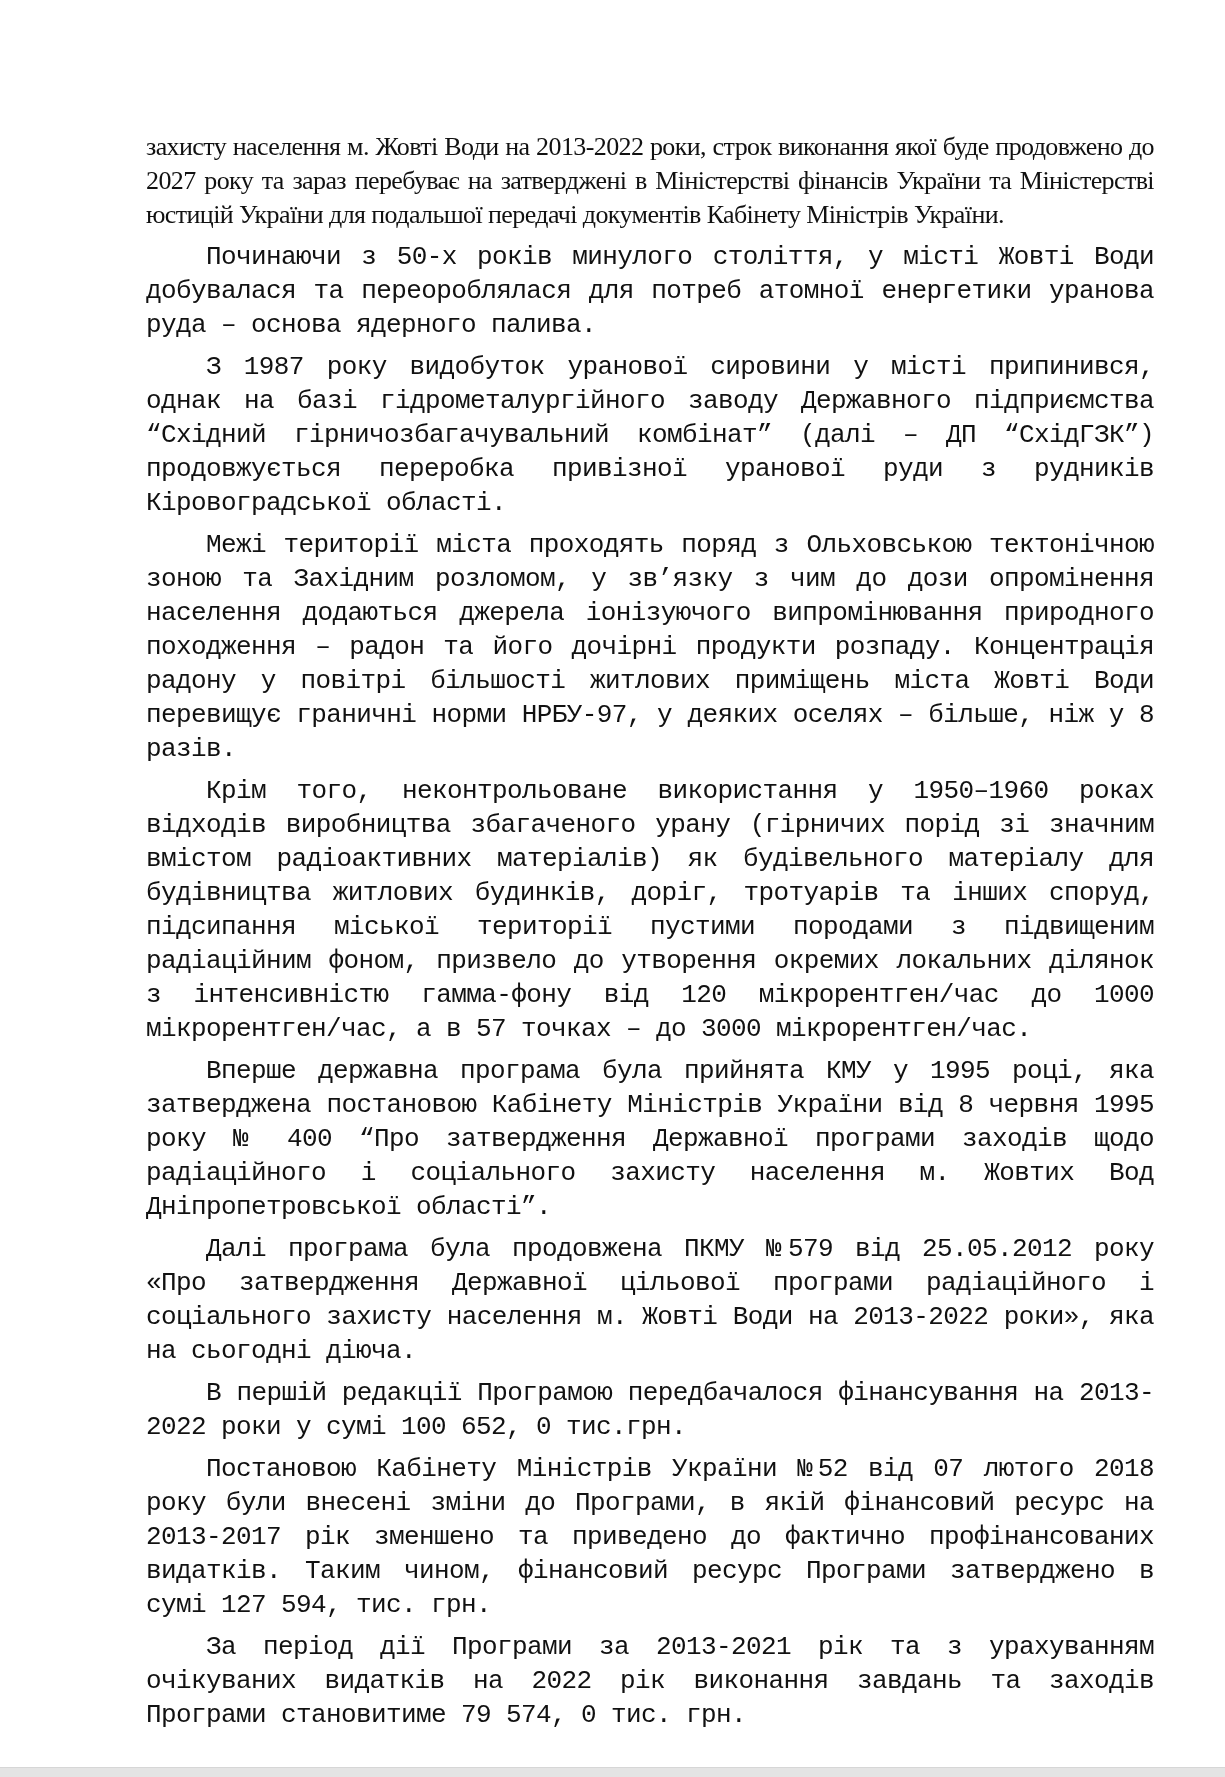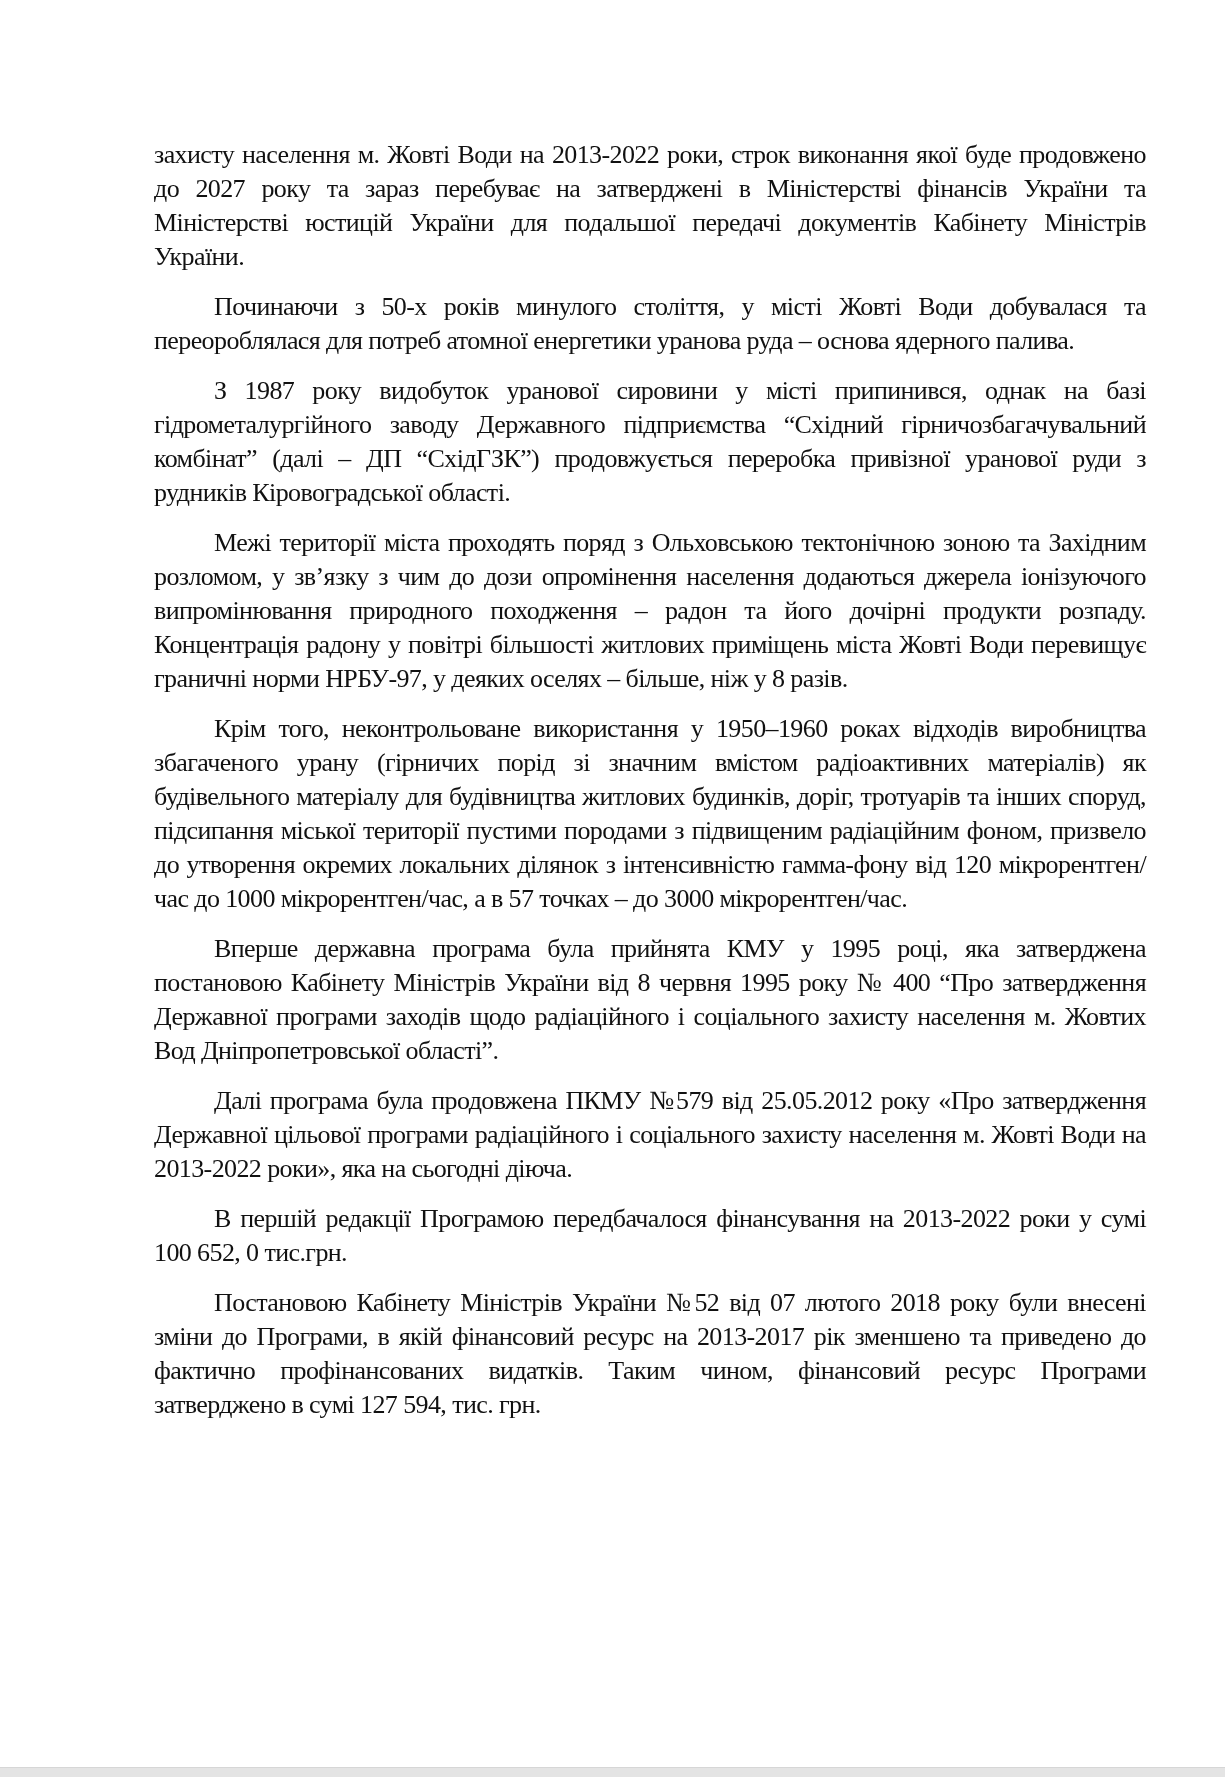--- a/index.html
+++ b/index.html
@@ -27,27 +27,28 @@
       top: 122px;
       width: 1024px;
       font-family: "Liberation Serif", "DejaVu Serif", serif;
       font-size: 26px;
       line-height: 34px;
       color: #111111;
       letter-spacing: -0.6px;
       word-spacing: 0px;
     }
     .content p {
-      margin: 16px;
+      margin: 8px;
       text-align: justify;
       text-align-last: left;
       transform-origin: left top;
     }
     .content p.indent {
       text-indent: 60px;
+      font-family: Liberation Mono, monospace;
     }
     .bottom-strip {
       position: absolute;
       left: 0;
       top: 1767px;
       width: 1225px;
       height: 10px;
       background: #e4e4e4;
       border-top: 1px solid #d6d6d6;
     }
@@ -59,15 +60,16 @@
   <div class="content">
     <p>захисту населення м. Жовті Води на 2013-2022 роки, строк виконання якої буде продовжено до 2027 року та зараз перебуває на затверджені в Міністерстві фінансів України та Міністерстві юстицій України для подальшої передачі документів Кабінету Міністрів України.</p>
     <p class="indent">Починаючи з 50-х років минулого століття, у місті Жовті Води добувалася та переороблялася для потреб атомної енергетики уранова руда – основа ядерного палива.</p>
     <p class="indent">З 1987 року видобуток уранової сировини у місті припинився, однак на базі гідрометалургійного заводу Державного підприємства “Східний гірничозбагачувальний комбінат” (далі – ДП “СхідГЗК”) продовжується переробка привізної уранової руди з рудників Кіровоградської області.</p>
     <p class="indent">Межі території міста проходять поряд з Ольховською тектонічною зоною та Західним розломом, у зв’язку з чим до дози опромінення населення додаються джерела іонізуючого випромінювання природного походження – радон та його дочірні продукти розпаду. Концентрація радону у повітрі більшості житлових приміщень міста Жовті Води перевищує граничні норми НРБУ-97, у деяких оселях – більше, ніж у 8 разів.</p>
     <p class="indent">Крім того, неконтрольоване використання у 1950–1960 роках відходів виробництва збагаченого урану (гірничих порід зі значним вмістом радіоактивних матеріалів) як будівельного матеріалу для будівництва житлових будинків, доріг, тротуарів та інших споруд, підсипання міської території пустими породами з підвищеним радіаційним фоном, призвело до утворення окремих локальних ділянок з інтенсивністю гамма-фону від 120 мікрорентген/час до 1000 мікрорентген/час, а в 57 точках – до 3000 мікрорентген/час.</p>
     <p class="indent">Вперше державна програма була прийнята КМУ у 1995 році, яка затверджена постановою Кабінету Міністрів України від 8 червня 1995 року № 400 “Про затвердження Державної програми заходів  щодо радіаційного і соціального захисту населення  м. Жовтих Вод  Дніпропетровської області”.</p>
     <p class="indent">Далі  програма була продовжена ПКМУ №579 від 25.05.2012 року «Про затвердження Державної цільової програми радіаційного і соціального захисту населення м. Жовті Води на 2013-2022 роки», яка на сьогодні діюча.</p>
     <p class="indent">В першій редакції Програмою передбачалося фінансування на 2013-2022 роки у сумі 100 652, 0 тис.грн.</p>
     <p class="indent">Постановою Кабінету Міністрів України №52 від 07 лютого 2018 року були  внесені зміни до Програми, в якій фінансовий ресурс на 2013-2017 рік зменшено та приведено до фактично профінансованих видатків. Таким чином, фінансовий ресурс  Програми затверджено в сумі 127 594, тис. грн.</p>
+    <p class="indent">За період дії Програми за 2013-2021 рік та з урахуванням очікуваних видатків на 2022 рік  виконання завдань та заходів  Програми становитиме 79 574, 0 тис. грн.</p>
   </div>
 </div>
 <div class="bottom-strip"></div>
 
 </body></html>

